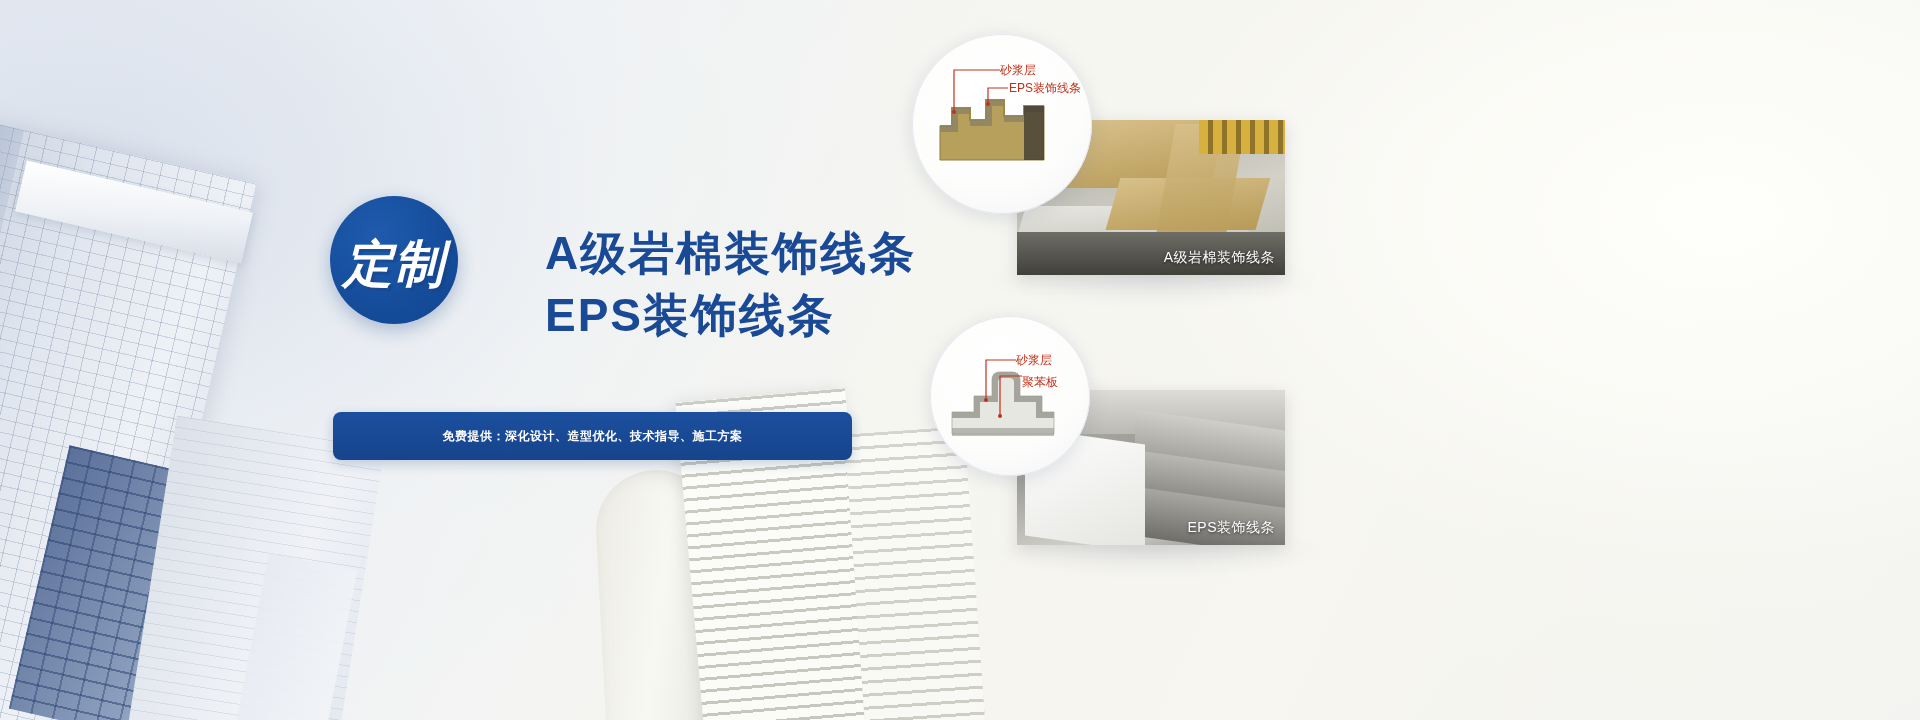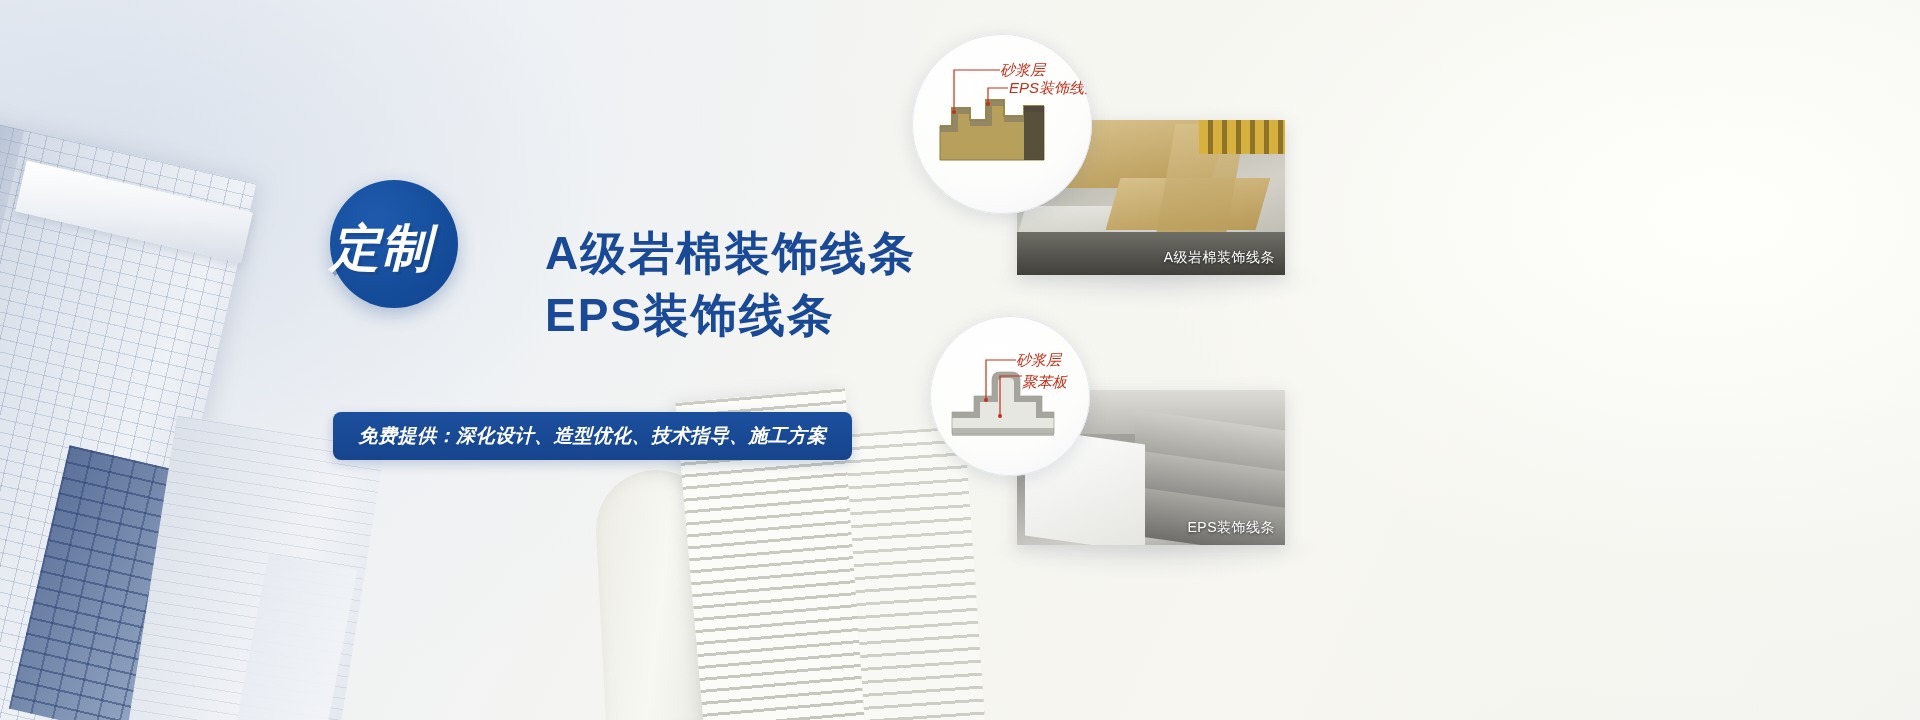--- a/index.html
+++ b/index.html
@@ -91,25 +91,25 @@
   
   .sliver {
     position: absolute; left: 250px; top: 560px; width: 90px; height: 190px;
     transform: rotate(11deg);
     background: linear-gradient(100deg, #e6eaf1, #f3f5f8);
     opacity: .9;
   }
 
   
   .badge {
-    position: absolute; left: 330px; top: 180px; width: 128px; height: 128px;
+    position: absolute; left: 330px; top: 196px; width: 128px; height: 128px;
     border-radius: 50%;
     background: radial-gradient(circle at 36% 30%, #1f5aad 0%, #17509f 45%, #10448f 100%);
     box-shadow: 0 6px 18px rgba(16,60,130,0.28);
-    display: flex; align-items: center; 
+    display: flex; align-items: center; justify-content: center;
   }
   .badge-text {
     color: #ffffff; font-size: 50px; font-weight: bold; font-style: italic;
     letter-spacing: 1px; line-height: 1;
     transform: translateY(4px);
     text-shadow: 3px 3px 0 rgba(26,60,120,0.35);
     white-space: nowrap;
   }
 
   .title-wrap { position: absolute; left: 545px; top: 222px; }
@@ -119,23 +119,22 @@
   }
 
   .infobar {
     position: absolute; left: 333px; top: 412px; width: 519px; height: 48px;
     background: linear-gradient(180deg, #1b4f9e 0%, #17448c 100%);
     border-radius: 8px;
     display: flex; align-items: center; justify-content: center;
     box-shadow: 0 4px 12px rgba(20,58,125,0.22);
   }
   .infobar-text {
-    color: #ffffff; font-size: 19px; font-weight: bold; letter-spacing: .5px;
+    color: #ffffff; font-size: 12px; font-weight: bold; letter-spacing: .5px;
     white-space: nowrap;
-    font-style: italic;
   }
 
   .photo {
     position: absolute; overflow: hidden;
     box-shadow: 0 4px 16px rgba(110,115,125,0.22);
   }
   .photo-caption {
     position: absolute; right: 10px; bottom: 8px;
     color: #ffffff; font-size: 14px; letter-spacing: .5px;
     text-shadow: 0 1px 3px rgba(0,0,0,0.65);
@@ -199,23 +198,22 @@
     background: radial-gradient(circle at 42% 30%, #ffffff 0%, #fdfdfc 60%, #f1f2f4 100%);
     box-shadow: 0 4px 18px rgba(120,130,150,0.22), 0 0 0 1px rgba(225,229,236,0.9) inset;
     overflow: hidden;
   }
   #diagram-rockwool { left: 912px; top: 34px; width: 180px; height: 180px; }
   #diagram-eps      { left: 930px; top: 316px; width: 160px; height: 160px; }
 
   .diagram svg { position: absolute; left: 0; top: 0; }
 
   .anno {
-    position: absolute; color: #c2301a; font-size: 15px; white-space: nowrap;
+    position: absolute; color: #c2301a; font-size: 12px; white-space: nowrap;
     line-height: 12px;
-    font-style: italic;
   }
 
   .shadow-ellipse {
     position: absolute; border-radius: 50%;
     background: radial-gradient(ellipse at center, rgba(140,148,162,0.16) 0%, rgba(255,255,255,0) 70%);
     pointer-events: none;
   }
 </style>
 </head>
 <body>

